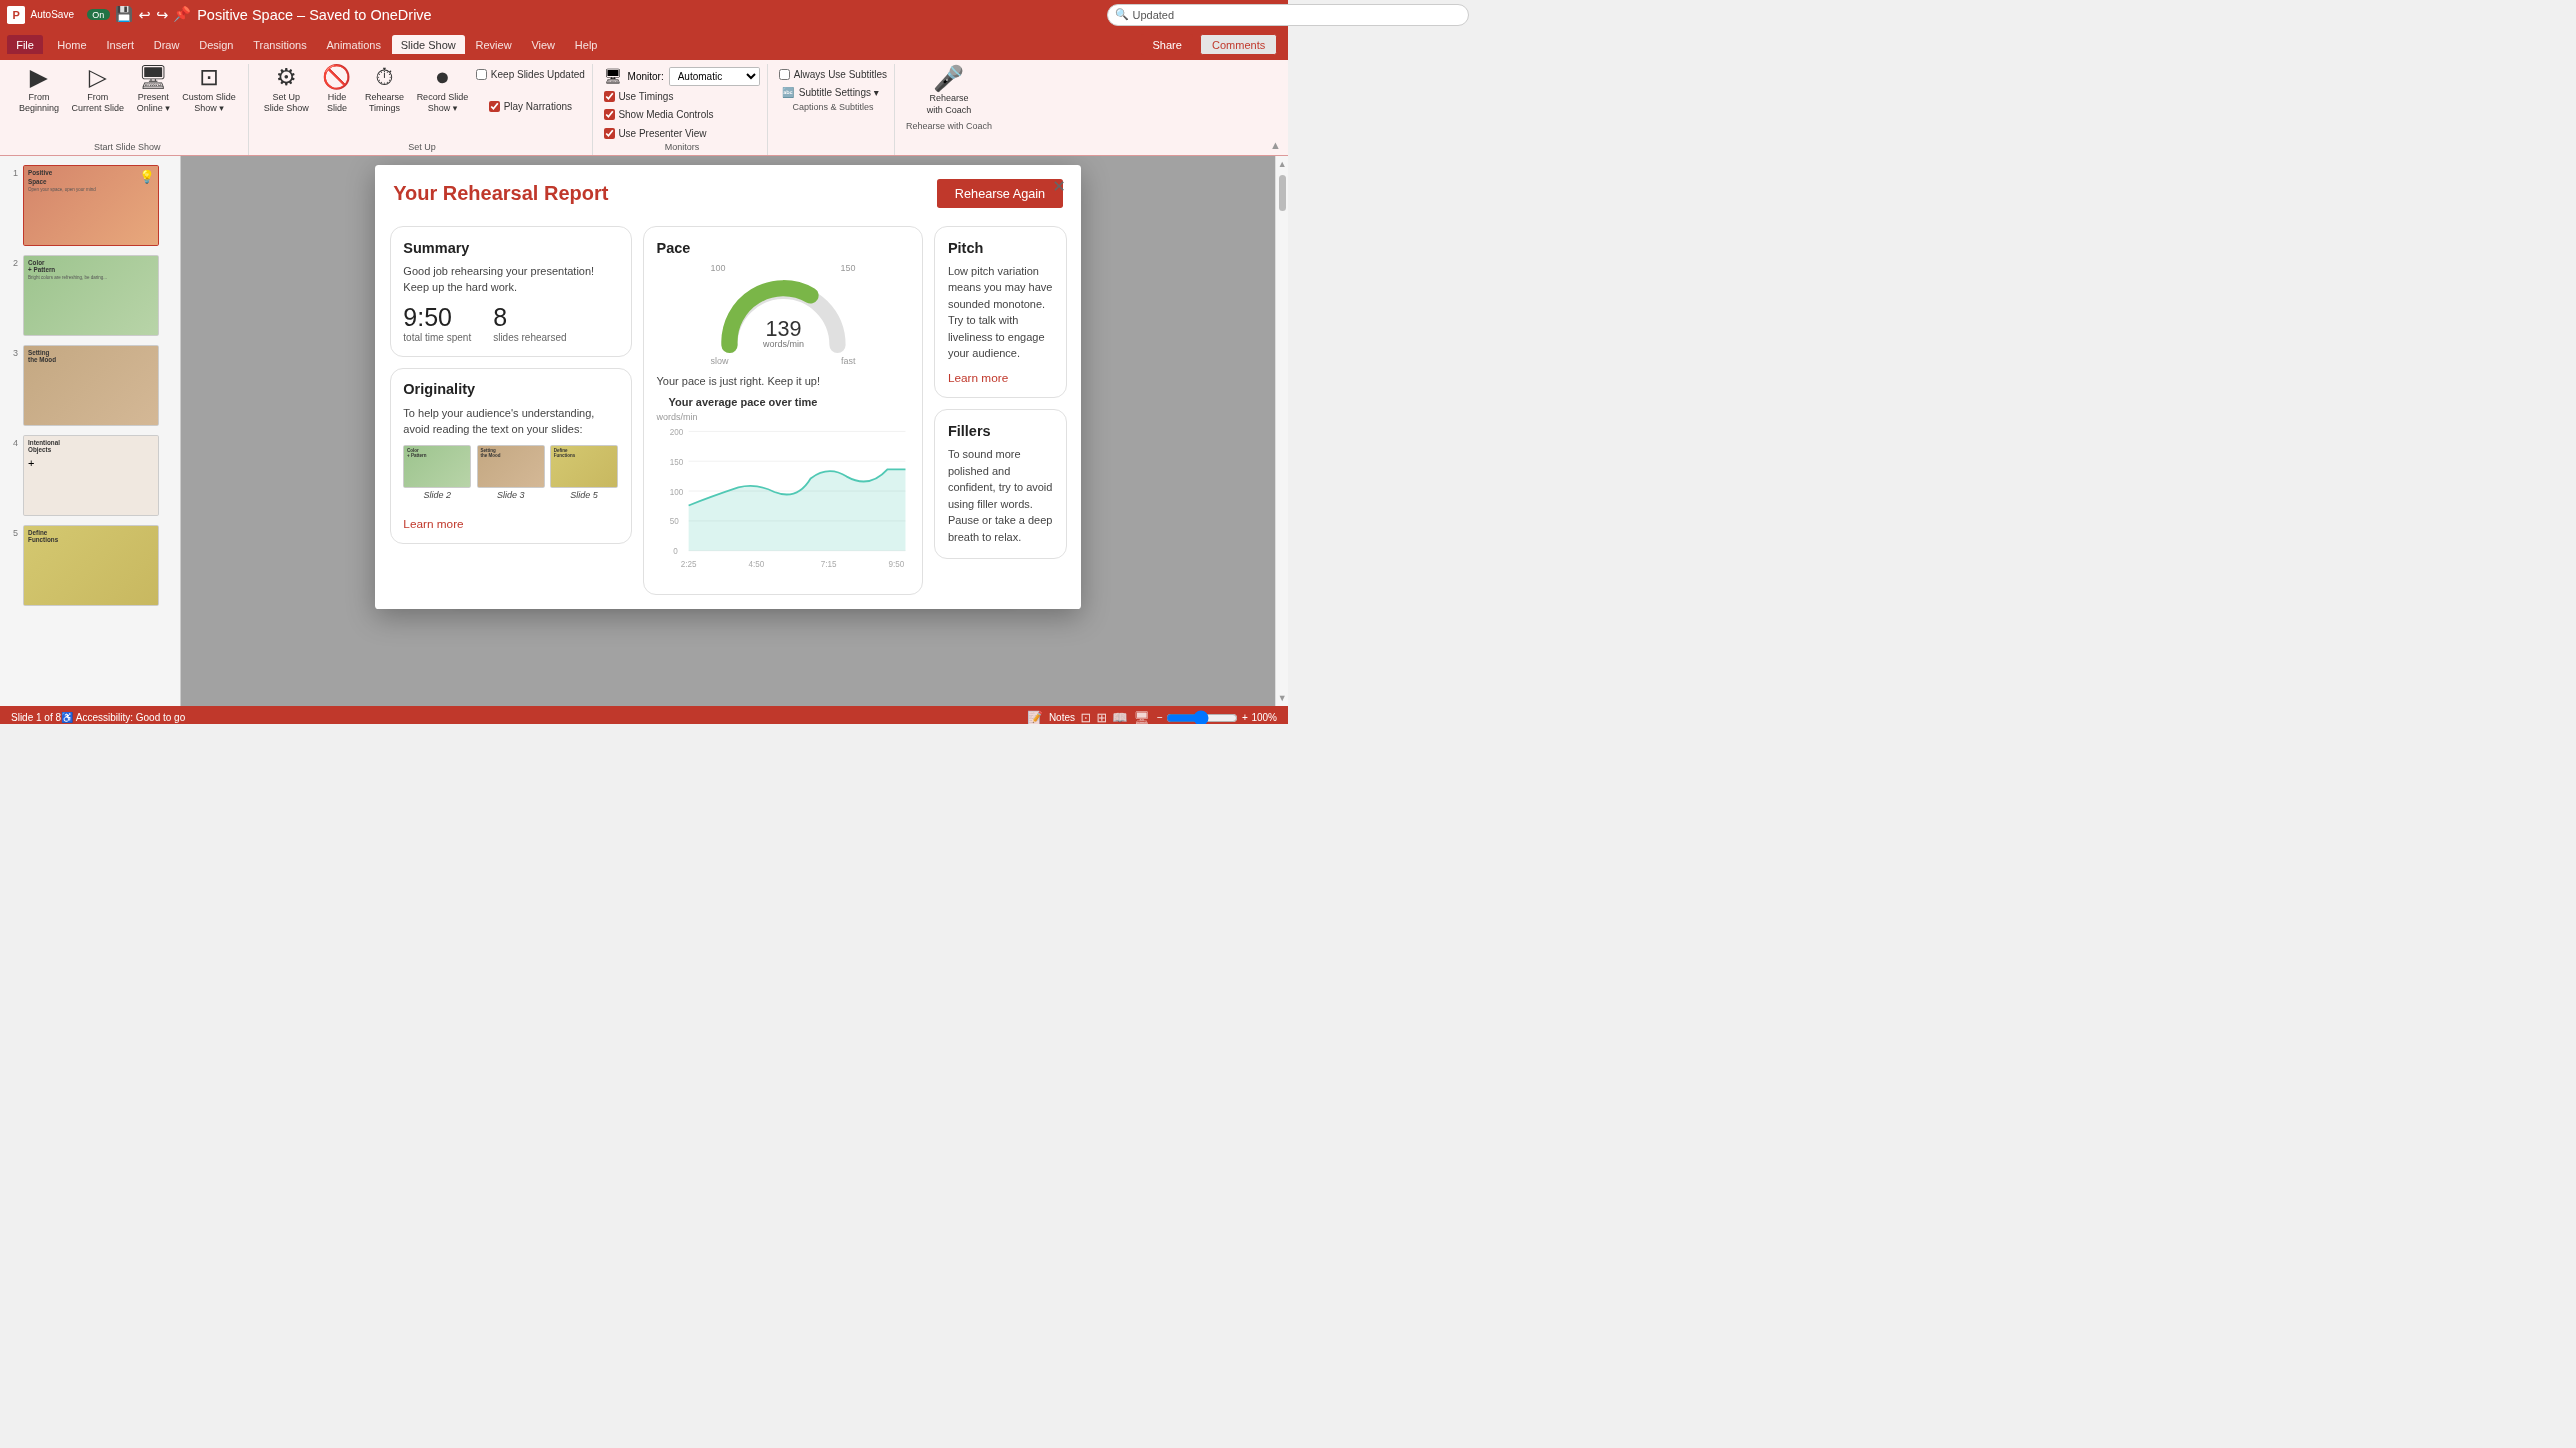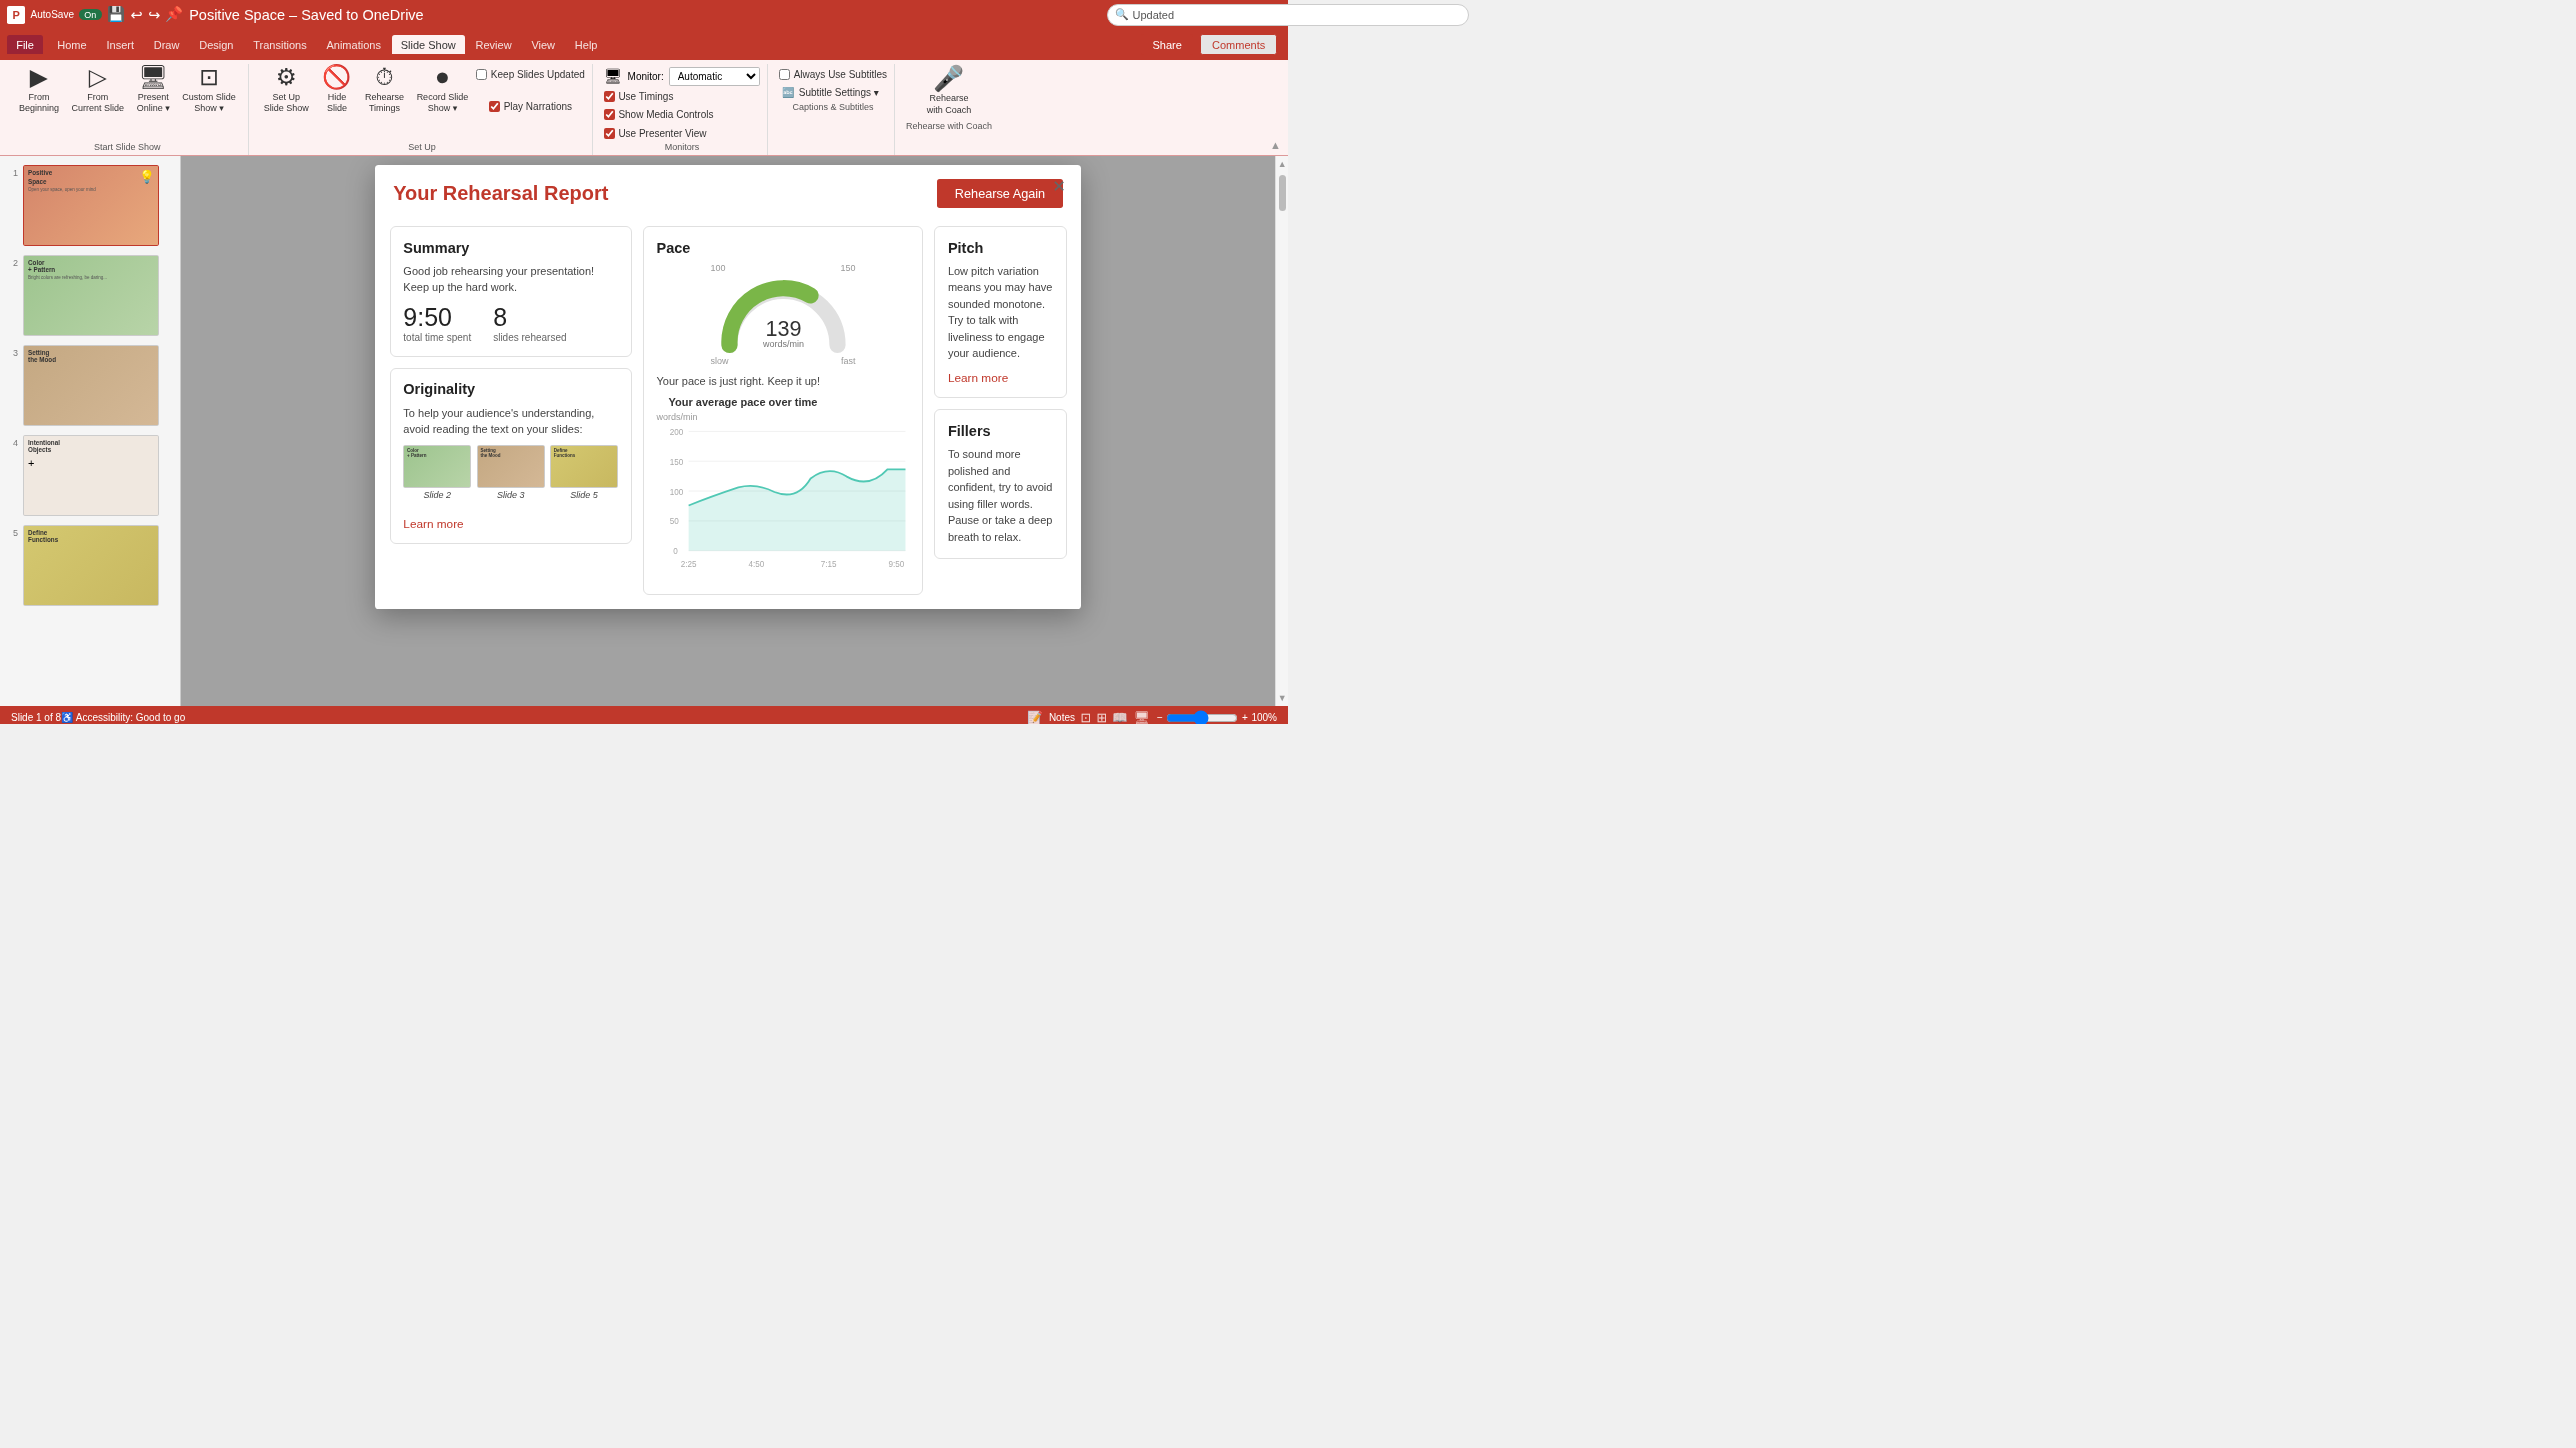--- a/index.html
+++ b/index.html
@@ -10,21 +10,21 @@
       height: 29px;
       background: #c0382b;
       display: flex;
       align-items: center;
       justify-content: space-between;
       padding: 0 7.2px;
       color: white;
     }
     .title-bar-left { display: flex; align-items: center; gap: 5.4px; }
     .title-bar-logo { width: 18px; height: 18px; background: white; border-radius: 1.8px; display: flex; align-items: center; justify-content: center; color: #c0382b; font-weight: bold; font-size: 11px; }
-    .autosave-toggle { display: flex; align-items: flex-start; gap: 5px; font-size: 10px; }
+    .autosave-toggle { display: flex; align-items: flex-start; gap: 13px; font-size: 10px; }
     .toggle-on { background: #217346; border-radius: 9px; padding: 0.9px 5.4px; font-size: 9px; }
     .title-bar-right { display: flex; align-items: center; gap: 7.2px; font-size: 10px; }
     .win-controls { display: flex; gap: 0; }
     .win-btn { width: 29px; height: 22px; display: flex; align-items: center; justify-content: center; font-size: 11px; cursor: pointer; }
 
     
     .search-bar {
       position: absolute;
       top: 3.6px;
       left: 50%;
@@ -265,21 +265,21 @@
     .modal-body {
       display: grid;
       grid-template-columns: 1fr 1.1fr 1fr;
       gap: 11px;
       padding: 11px 14.5px 14.5px;
     }
     .modal-col { display: flex; flex-direction: column; gap: 11px; }
     .card {
       background: white;
       border: 0.9px solid #e0e0e0;
-      border-radius: 6px;
+      border-radius: 13px;
       padding: 12.7px;
     }
     .card-title { font-size: 14.5px; font-weight: 600; color: #222; margin-bottom: 7.2px; }
     .card-text { font-size: 11px; color: #444; line-height: 1.5; }
     .stats-row { display: flex; gap: 22px; margin-top: 7.2px; }
     .stat { }
     .stat-value { font-size: 25px; font-weight: 300; color: #222; }
     .stat-label { font-size: 10px; color: #666; }
 
     .learn-more { color: #c0382b; font-size: 11.8px; font-weight: 500; cursor: pointer; margin-top: 9px; display: inline-block; }

